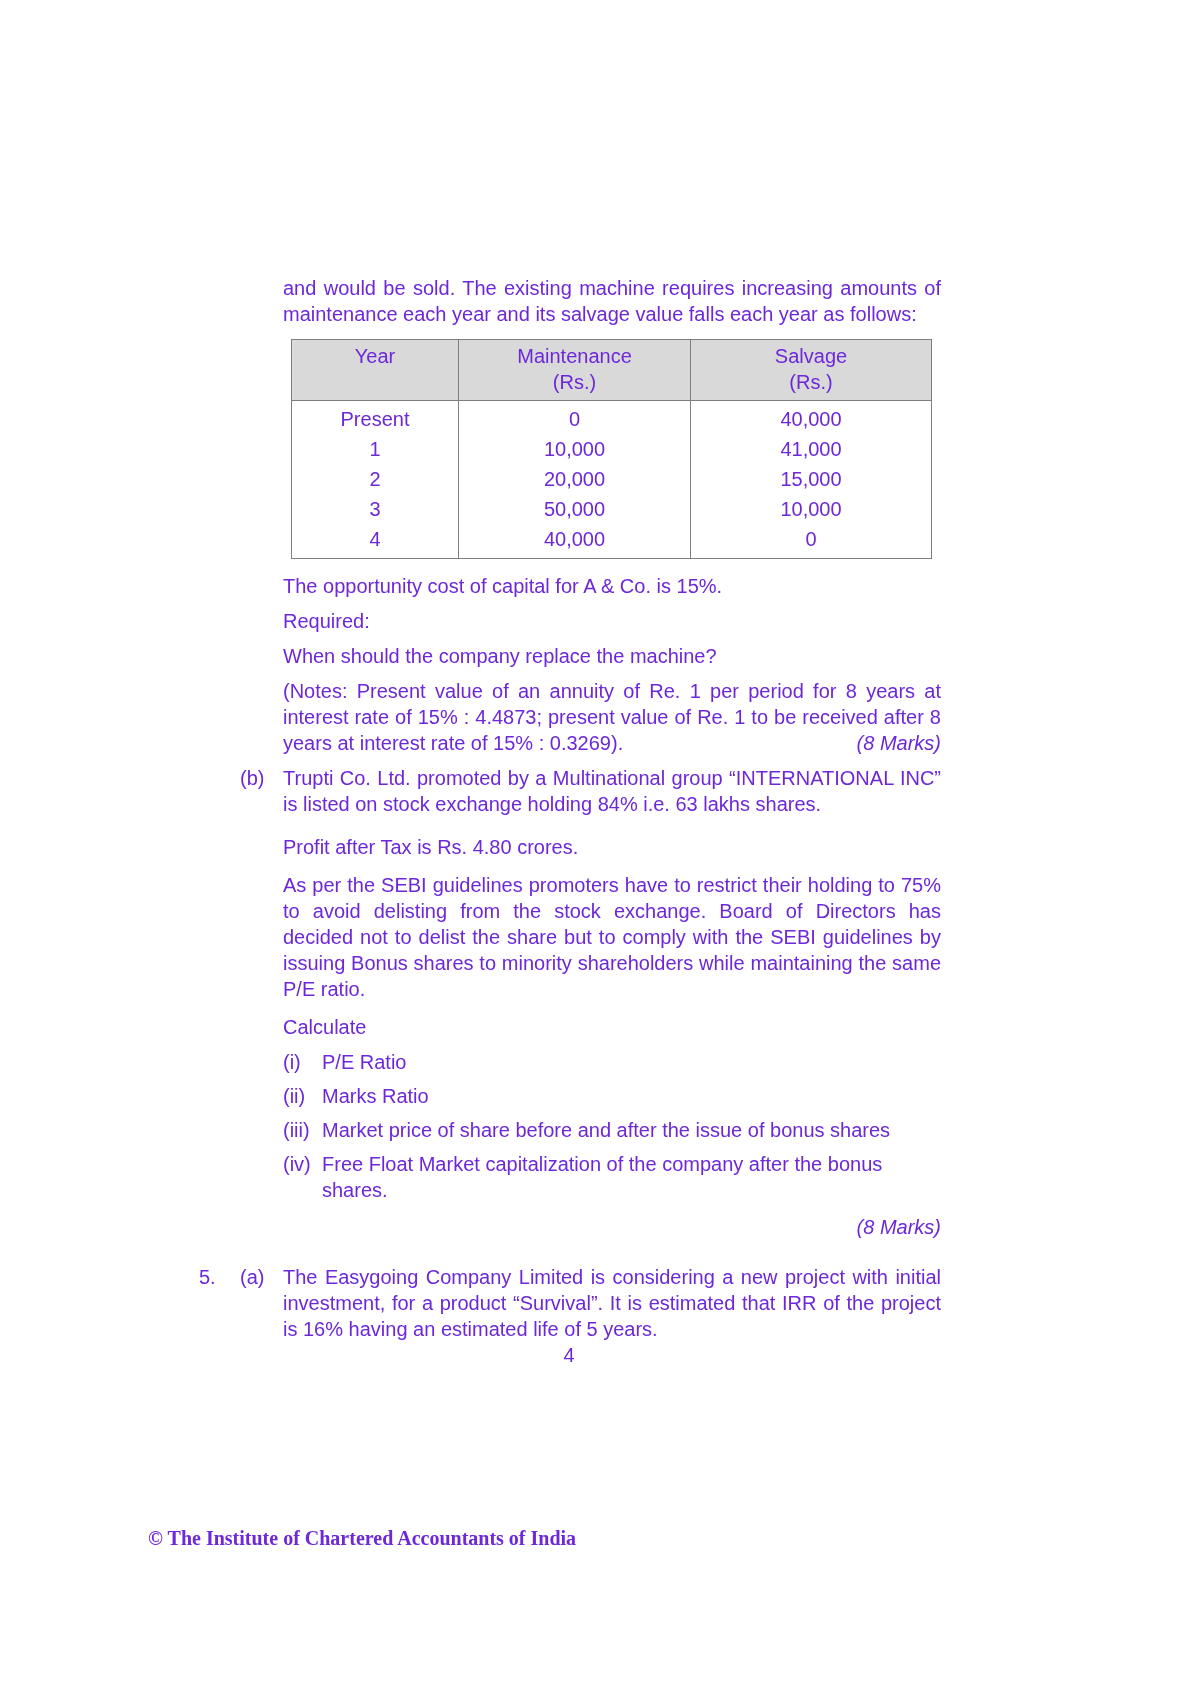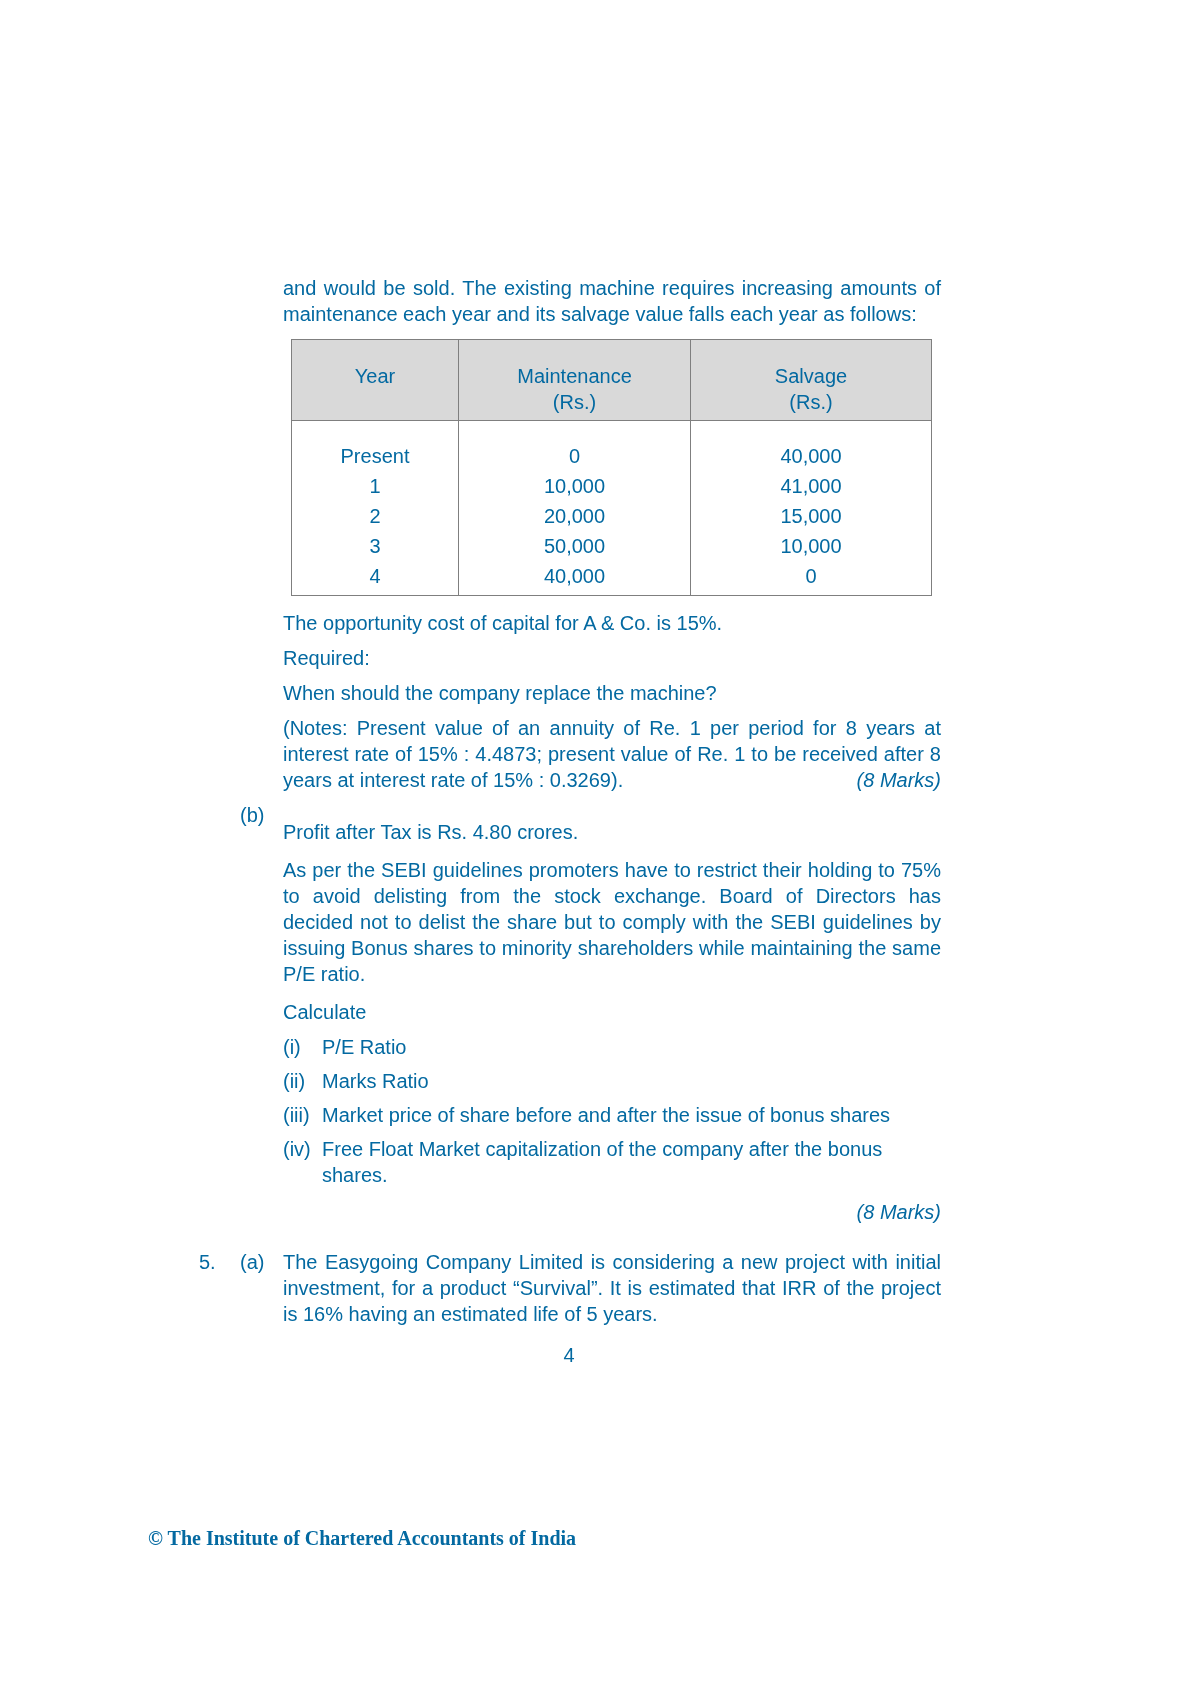--- a/index.html
+++ b/index.html
@@ -5,21 +5,21 @@
   * { margin: 0; padding: 0; box-sizing: border-box; }
   html, body { background: #ffffff; }
   .page {
     position: relative;
     width: 1191px;
     height: 1684px;
     background: #ffffff;
     font-family: "Liberation Sans", "DejaVu Sans", sans-serif;
     font-size: 20px;
     line-height: 26px;
-    color: #0369a1;
+    color: #6d28d9;
     overflow: hidden;
   }
   .content {
     position: absolute;
     top: 266px;
     left: 283px;
     width: 658px;
   }
   .para { margin: 9px 0; }
   .just { text-align: justify; }
@@ -39,24 +39,24 @@
     border-left: 1px solid #7f7f7f;
     border-right: 1px solid #7f7f7f;
     text-align: center;
     font-weight: normal;
     padding: 2px 6px;
   }
   table.data-table thead th {
     background: #d9d9d9;
     border: 1px solid #7f7f7f;
     vertical-align: top;
-    padding-top: 23px;
+    padding-top: 3px;
     padding-bottom: 5px;
   }
-  table.data-table tbody tr:first-child td { padding-top: 22px; }
+  table.data-table tbody tr:first-child td { padding-top: 5px; }
   table.data-table tbody tr:last-child td { border-bottom: 1px solid #7f7f7f; padding-bottom: 6px; }
   .col-year { width: 167px; }
   .col-maint { width: 232px; }
   .col-salv { width: 241px; }
 
   
   .hang { display: flex; margin: 9px 0; }
   .hang-b { margin-left: -43px; }
   .hang-b .lbl { flex: 0 0 43px; }
   .hang-5 { margin-left: -84px; margin-top: 13px; }
@@ -141,20 +141,21 @@
     <p class="para">When should the company replace the machine?</p>
 
     <p class="para just notes">
       <span>(Notes: Present value of an annuity of Re. 1 per period for 8 years at interest rate of 15% : 4.4873; present value of Re. 1 to be received after 8 years at interest rate of 15% : 0.3269).</span>
       <span class="marks marks-abs">(8 Marks)</span>
     </p>
 
     <div class="hang hang-b">
       <span class="lbl">(b)</span>
       <div class="body">
+        <p class="just">Trupti Co. Ltd. promoted by a Multinational group “INTERNATIONAL INC” is listed on stock exchange holding 84% i.e. 63 lakhs shares.</p>
         <p class="para" style="margin-top:17px">Profit after Tax is Rs.  4.80 crores.</p>
         <p class="para just" style="margin-top:12px">As per the SEBI guidelines promoters have to restrict their holding to 75% to avoid delisting from the stock exchange. Board of Directors has decided not to delist the share but to comply with the SEBI guidelines by issuing Bonus shares to minority shareholders while maintaining the same P/E ratio.</p>
         <p class="para" style="margin-top:12px">Calculate</p>
 
         <div class="sub-item">
           <span class="lbl">(i)</span>
           <span>P/E Ratio</span>
         </div>
         <div class="sub-item">
           <span class="lbl">(ii)</span>

